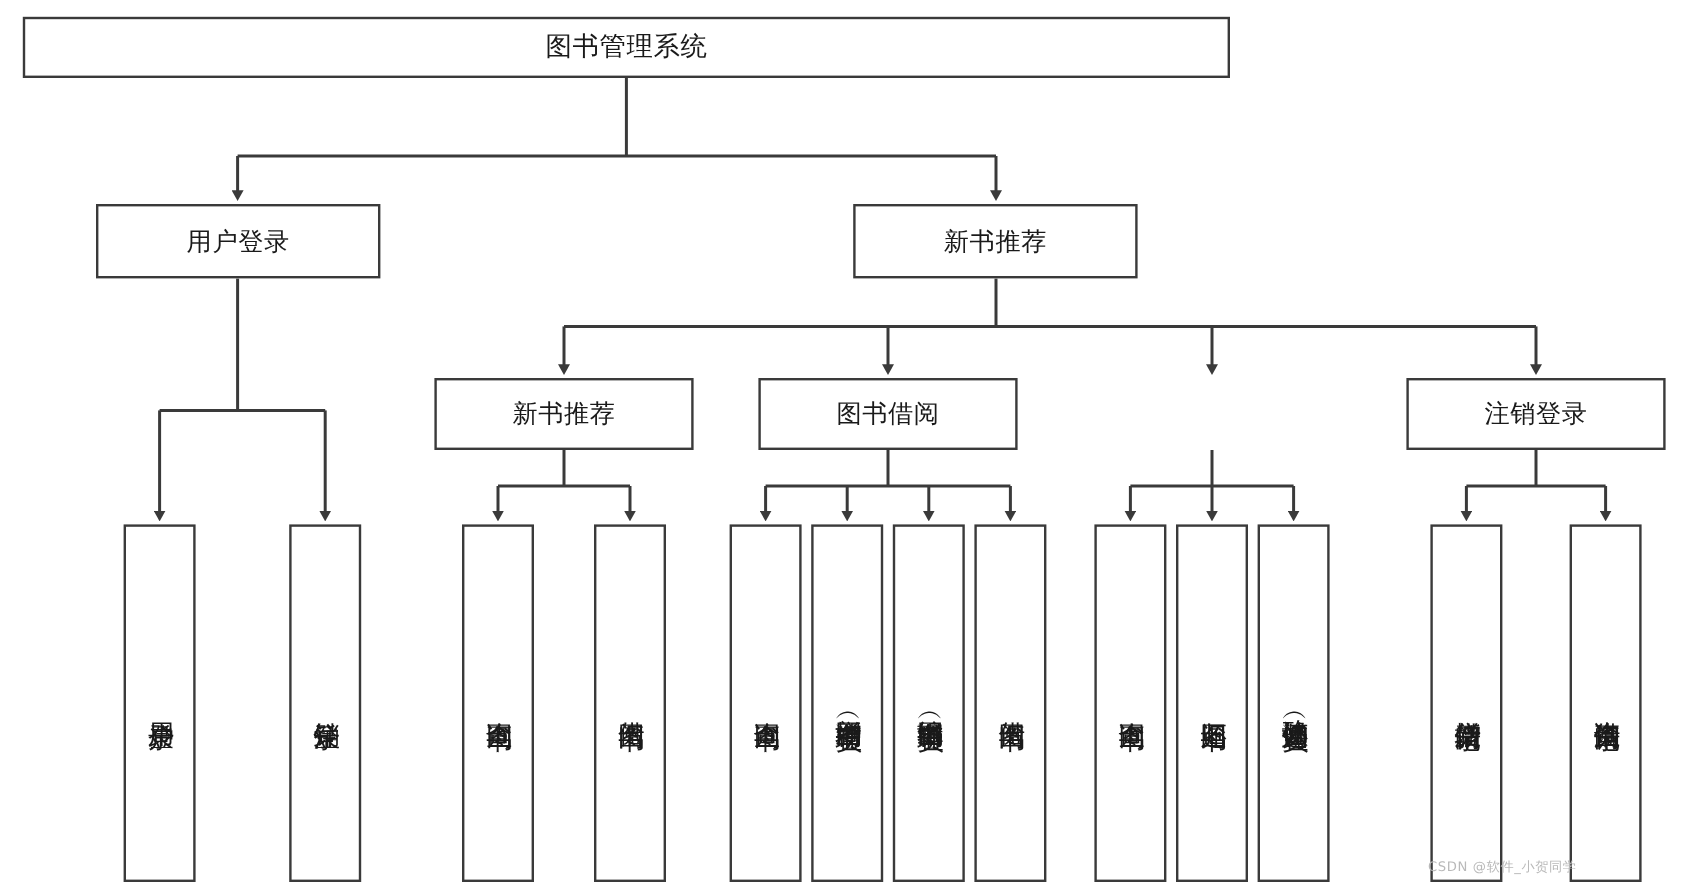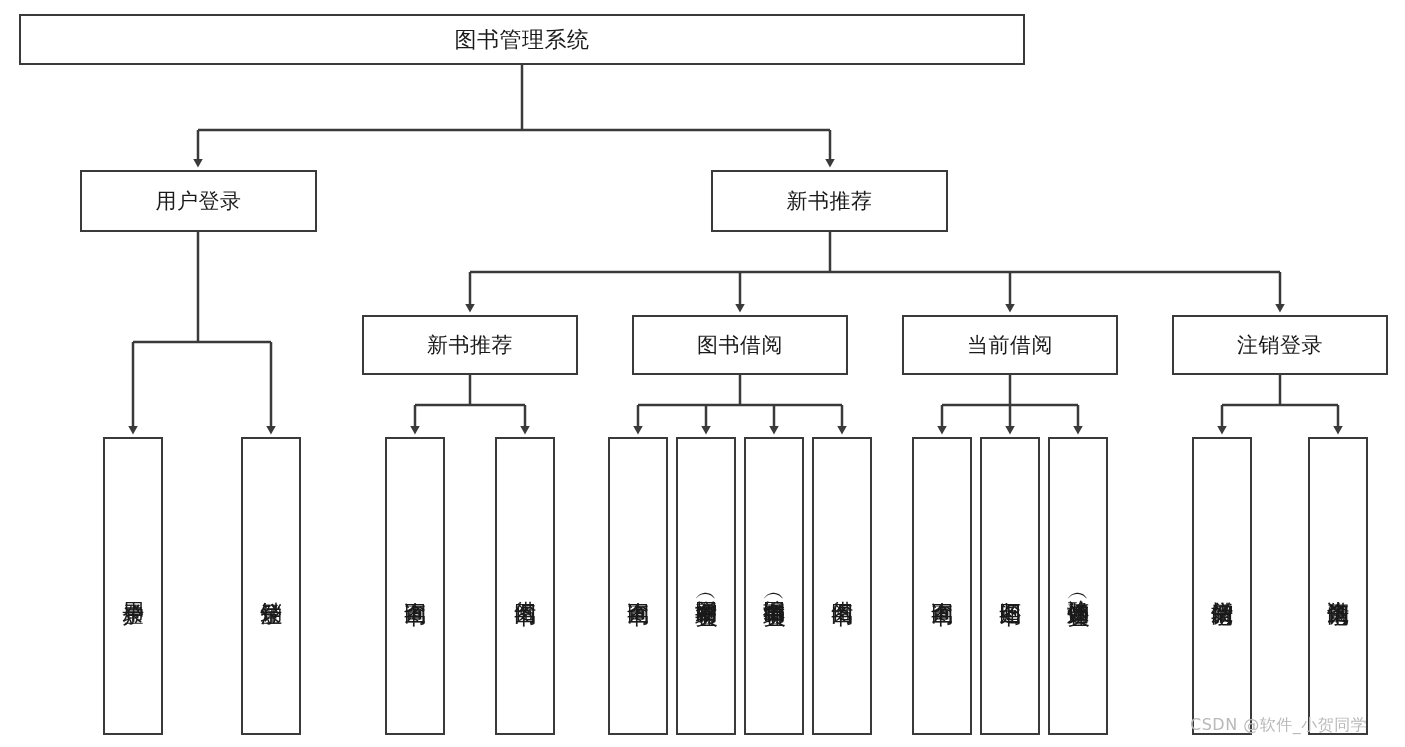--- a/index.html
+++ b/index.html
@@ -57,21 +57,21 @@
   .node.vert .label {
     writing-mode: vertical-rl;
     text-orientation: upright;
     font-size: 22px;
     line-height: 1.12;
     letter-spacing: 1px;
     max-height: 100%;
   }
   .watermark {
     position: absolute;
-    font-size: 16px;
+    font-size: 11px;
     color: #b9b9b9;
     white-space: nowrap;
     letter-spacing: 0.5px;
   }
 </style>
 </head>
 <body>
 
 <div id="canvas">
 
@@ -149,23 +149,20 @@
   <div class="node horiz" style="left:711px; top:170px; width:237px; height:62px;">
     <span class="label">新书推荐</span>
   </div>
 
   <div class="node horiz" style="left:632px; top:315px; width:216px; height:60px;">
     <span class="label">图书借阅</span>
   </div>
   <div class="node horiz" style="left:362px; top:315px; width:216px; height:60px;">
     <span class="label">新书推荐</span>
   </div>
-  <div class="node horiz" style="left:902px; top:315px; width:216px; height:60px;">
-    <span class="label">当前借阅</span>
-  </div>
   <div class="node horiz" style="left:1172px; top:315px; width:216px; height:60px;">
     <span class="label">注销登录</span>
   </div>
 
   <div class="node vert" style="left:103px; top:437px; width:60px; height:298px;">
     <span class="label">用户登录</span>
   </div>
   <div class="node vert" style="left:241px; top:437px; width:60px; height:298px;">
     <span class="label">注销登录</span>
   </div>

